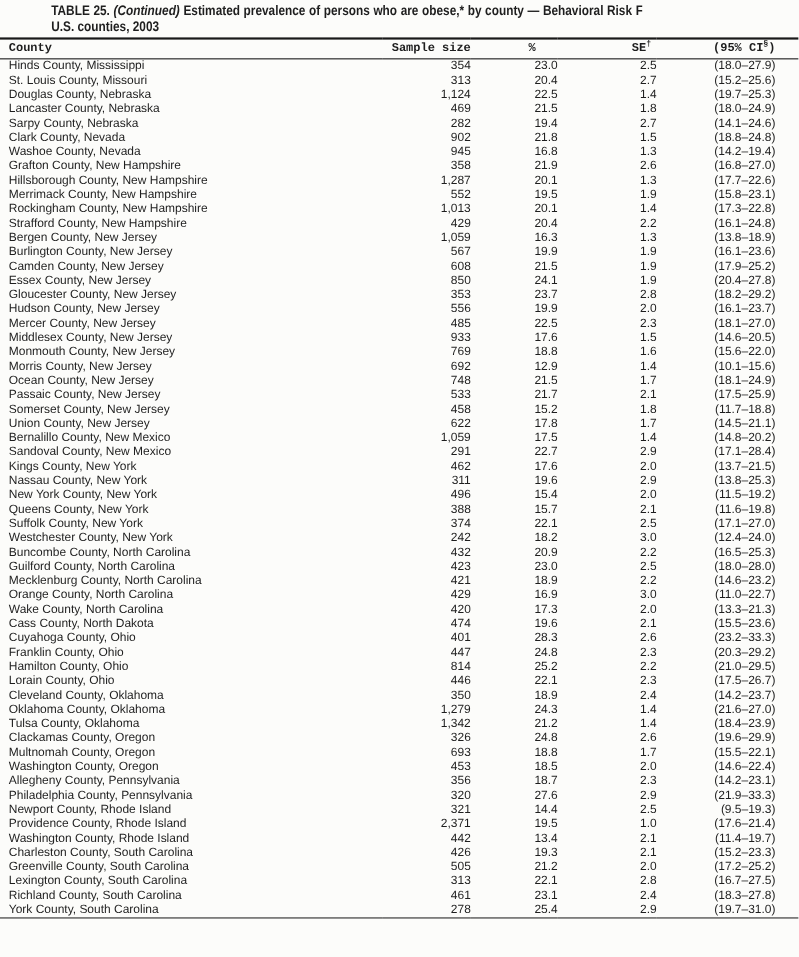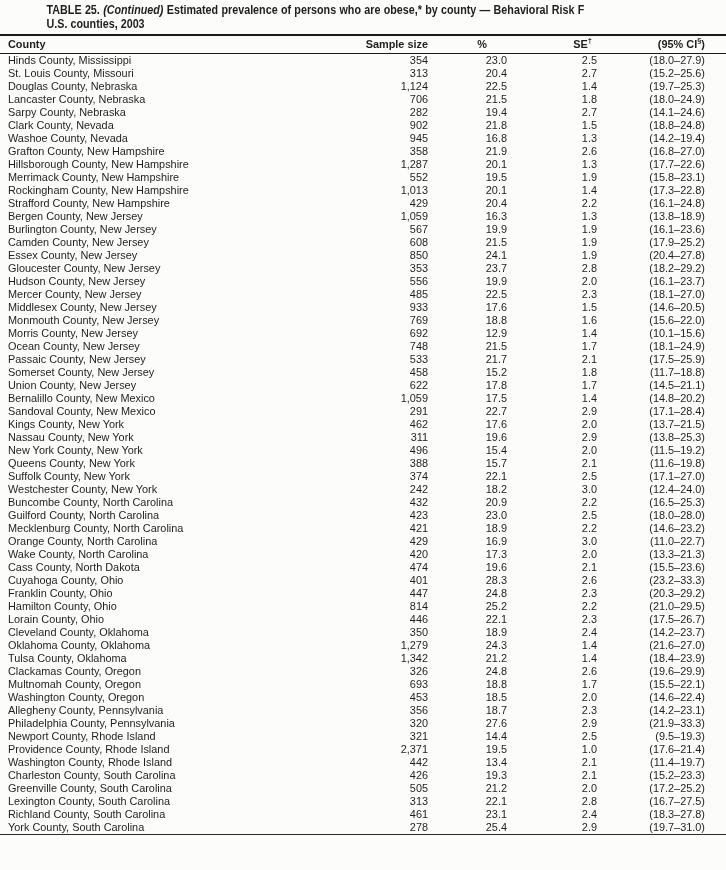--- a/index.html
+++ b/index.html
@@ -34,20 +34,21 @@
     border-bottom: 1.2px solid #2a2a2a;
     margin-top: 1px;
   }
   thead tr { border-bottom: 1.8px solid #191919; }
   th {
     font-weight: bold;
     font-size: 10.9px;
     line-height: 12px;
     padding: 2px 0 3px 0;
     white-space: nowrap;
+    font-family: Liberation Mono, monospace;
   }
   td {
     font-size: 10.9px;
     line-height: 13px;
     height: 13px;
     padding: 0;
     white-space: nowrap;
     overflow: hidden;
   }
   sup { font-size: 7.5px; line-height: 0; vertical-align: super; }
@@ -105,21 +106,21 @@
         </tr>
         <tr>
           <td class="c-county">Douglas County, Nebraska</td>
           <td class="c-sample">1,124</td>
           <td class="c-pct">22.5</td>
           <td class="c-se">1.4</td>
           <td class="c-ci">(19.7–25.3)</td>
         </tr>
         <tr>
           <td class="c-county">Lancaster County, Nebraska</td>
-          <td class="c-sample">706</td>
+          <td class="c-sample">469</td>
           <td class="c-pct">21.5</td>
           <td class="c-se">1.8</td>
           <td class="c-ci">(18.0–24.9)</td>
         </tr>
         <tr>
           <td class="c-county">Sarpy County, Nebraska</td>
           <td class="c-sample">282</td>
           <td class="c-pct">19.4</td>
           <td class="c-se">2.7</td>
           <td class="c-ci">(14.1–24.6)</td>

